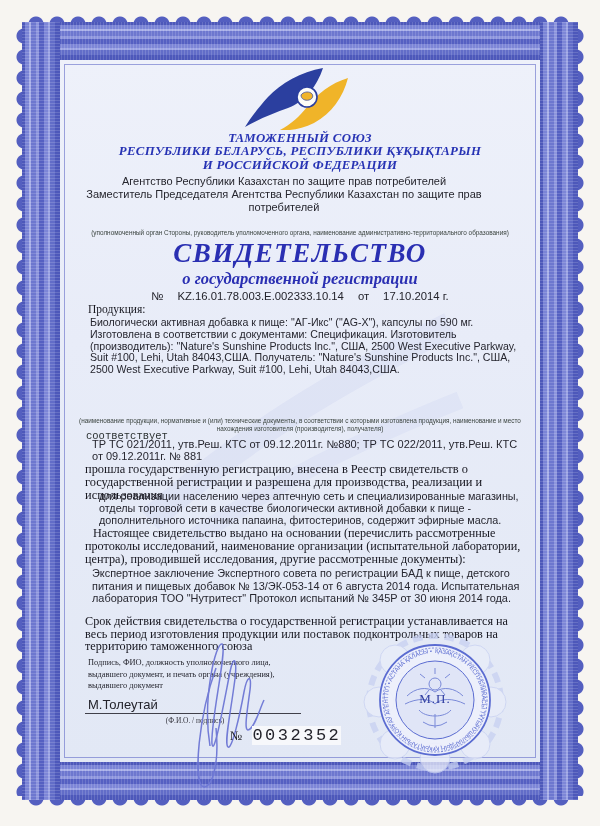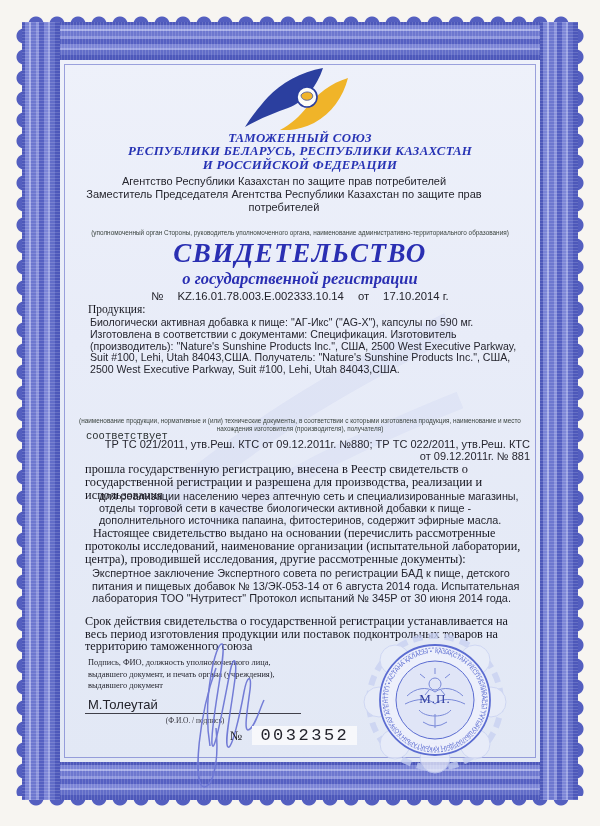--- a/index.html
+++ b/index.html
@@ -43,36 +43,36 @@
   .cert-title{left:60px;top:238px;width:480px;font-family:"Liberation Serif",serif;
      font-weight:bold;font-style:italic;font-size:27px;letter-spacing:1.5px;color:#2a2fb2;}
   .cert-sub{left:60px;top:269px;width:480px;font-family:"Liberation Serif",serif;
      font-weight:bold;font-style:italic;font-size:16.5px;color:#2a2fb2;}
   .numline{left:60px;top:290px;width:480px;font-size:11.3px;color:#23232b;}
   .numline span{margin:0 7px;}
   .prod-label{left:88px;top:303px;font-family:"Liberation Serif",serif;font-size:11.5px;color:#1a1a22;}
   .prod-text{left:90px;top:317px;width:446px;font-size:10.6px;line-height:11.8px;color:#26262f;}
   .footnote{left:78px;top:417px;width:444px;}
   .sootv{left:86px;top:430px;font-family:Liberation Mono, monospace;font-size:10.5px;color:#2a3030;}
-  .trts{left:92px;top:438px;width:438px;font-size:11px;line-height:12.2px;color:#26262f;text-align:right;}
+  .trts{left:92px;top:438px;width:438px;font-size:11px;line-height:12.2px;color:#26262f;}
   .serifpar{font-family:"Liberation Serif",serif;color:#15151e;}
   .regpar{left:85px;top:463px;width:446px;font-size:12.4px;line-height:13.2px;}
   .usage{left:99px;top:491px;width:440px;font-size:10.8px;line-height:11.8px;color:#26262f;}
   .basis{left:85px;top:527px;width:446px;font-size:12.2px;line-height:12.9px;text-indent:8px;}
   .docs{left:92px;top:567px;width:438px;font-size:10.9px;line-height:12.6px;color:#26262f;}
   .validity{left:85px;top:615px;width:446px;font-size:12.2px;line-height:12.6px;}
   .signote{left:88px;top:657px;width:235px;font-family:"Liberation Serif",serif;
      font-size:8.4px;line-height:11.6px;color:#1f1f28;}
   .signame{left:88px;top:697px;font-size:13px;color:#23232b;}
   .sigline{left:85px;top:712px;width:216px;border-bottom:1px solid #40404a;height:1px;}
   .sigcap{left:120px;top:716px;width:150px;font-family:"Liberation Serif",serif;font-size:7.4px;color:#33333c;}
   .serial{left:230px;top:726px;display:flex;align-items:baseline;}
   .serial .lab{font-family:"Liberation Serif",serif;font-size:13px;color:#23232b;margin-right:10px;}
   .serial .num{font-family:"Liberation Mono",monospace;font-size:17px;letter-spacing:2.5px;
-     color:#23232b;background:#f7f8fb;padding:0 8px;}
+     color:#23232b;background:#f7f8fb;padding:0 0;}
   .abs{position:absolute;}
 </style>
 </head>
 <body>
 
 <div class="page">
 
   <div class="scal t"></div>
   <div class="scal b"></div>
   <div class="scal l"></div>
@@ -91,21 +91,21 @@
 
   <svg class="abs" style="left:235px;top:66px;" width="130" height="64" viewBox="0 0 130 64">
     <path d="M88,2 C66,6 46,17 33,31 C23,42 15,53 10,61 C24,53 39,47 53,42 C70,36 82,20 88,2 Z" fill="#2b3f9f"></path>
     <path d="M113,12 C108,31 97,47 79,57 C67,63 54,65 45,64 C56,58 65,50 72,41 C82,28 96,17 113,12 Z" fill="#f0b429"></path>
     <circle cx="72" cy="31" r="10" fill="#fdfdf8" stroke="#2b3f9f" stroke-width="1.6"></circle>
     <path d="M66,29 C68,26 73,25 76,27 C79,29 78,33 74,34 C70,35 66,33 66,29 Z" fill="#f0b429" stroke="#2b3f9f" stroke-width="0.7"></path>
   </svg>
 
   <div class="t union center">
     <div>ТАМОЖЕННЫЙ СОЮЗ</div>
-    <div>РЕСПУБЛИКИ БЕЛАРУСЬ, РЕСПУБЛИКИ КАЗАХСТАН</div>
+    <div>РЕСПУБЛИКИ БЕЛАРУСЬ, РЕСПУБЛИКИ ҚҰҚЫҚТАРЫН</div>
     <div>И РОССИЙСКОЙ ФЕДЕРАЦИИ</div>
   </div>
   <div class="t agency center">
     <div>Агентство Республики Казахстан по защите прав потребителей</div>
     <div>Заместитель Председателя Агентства Республики Казахстан по защите прав потребителей</div>
   </div>
   <div class="t note auth-note center">(уполномоченный орган Стороны, руководитель уполномоченного органа, наименование административно-территориального образования)</div>
 
   <div class="t cert-sub center">о государственной регистрации</div>
   <div class="t cert-title center">СВИДЕТЕЛЬСТВО</div>

